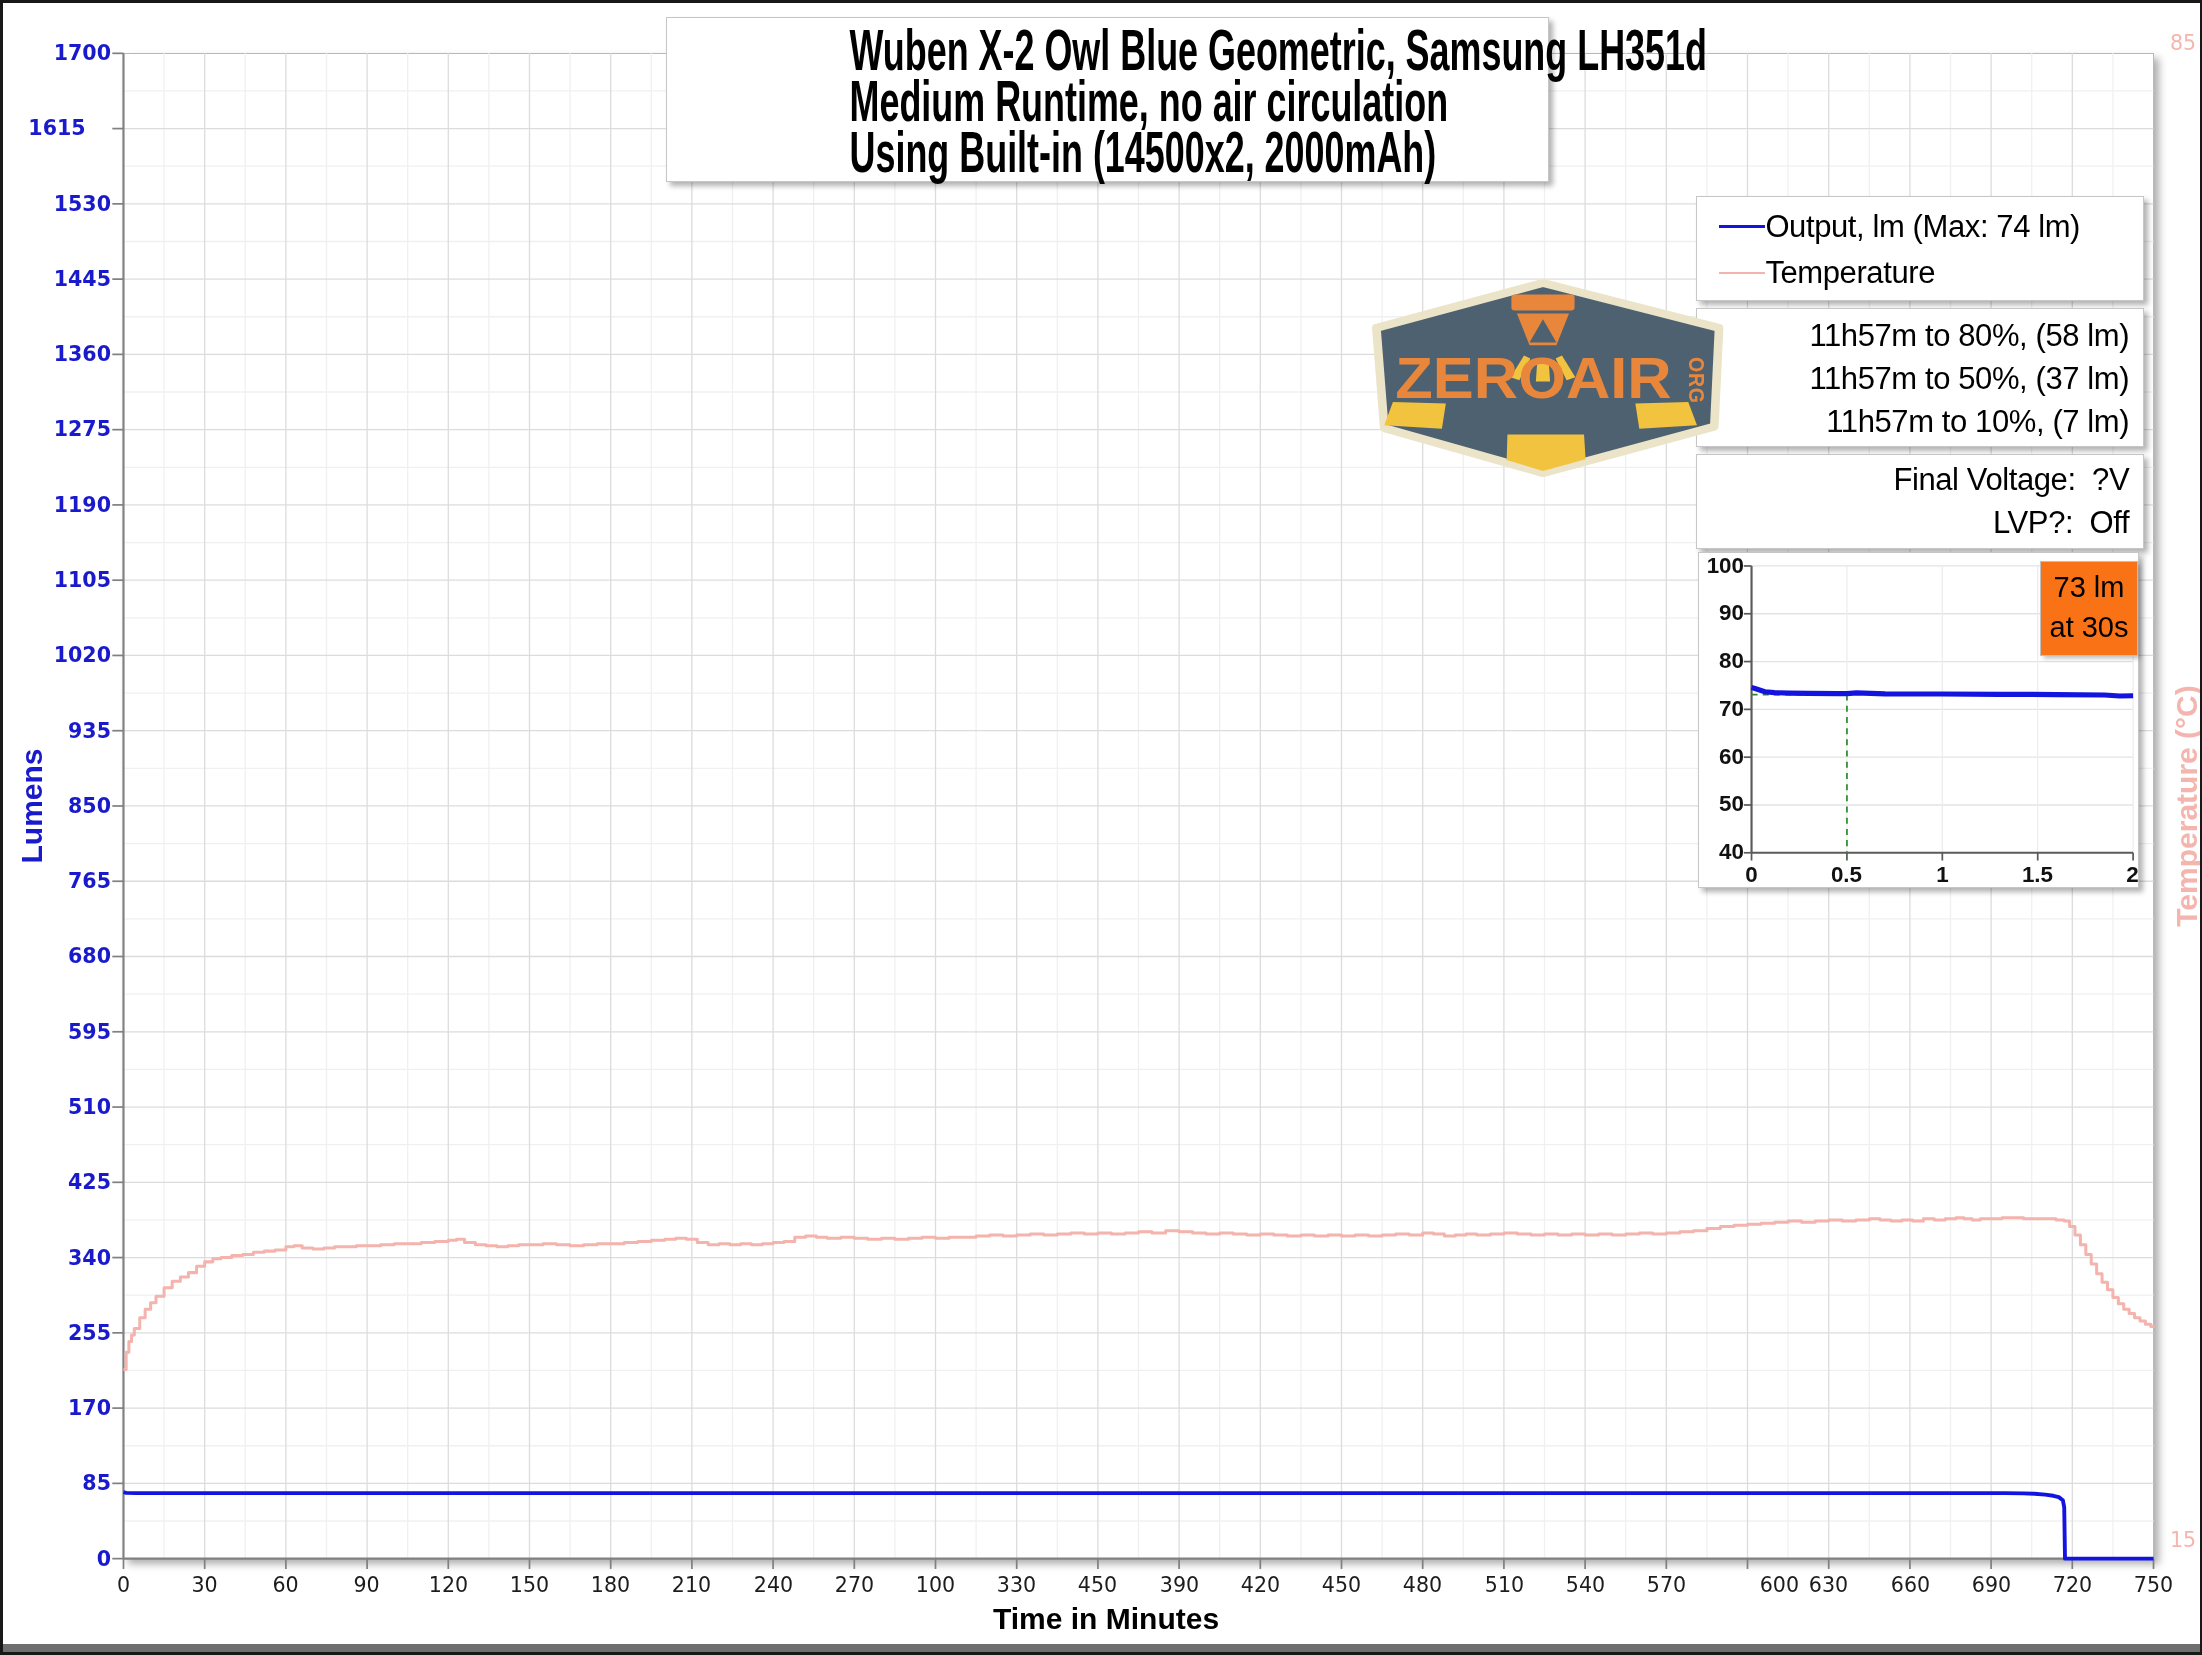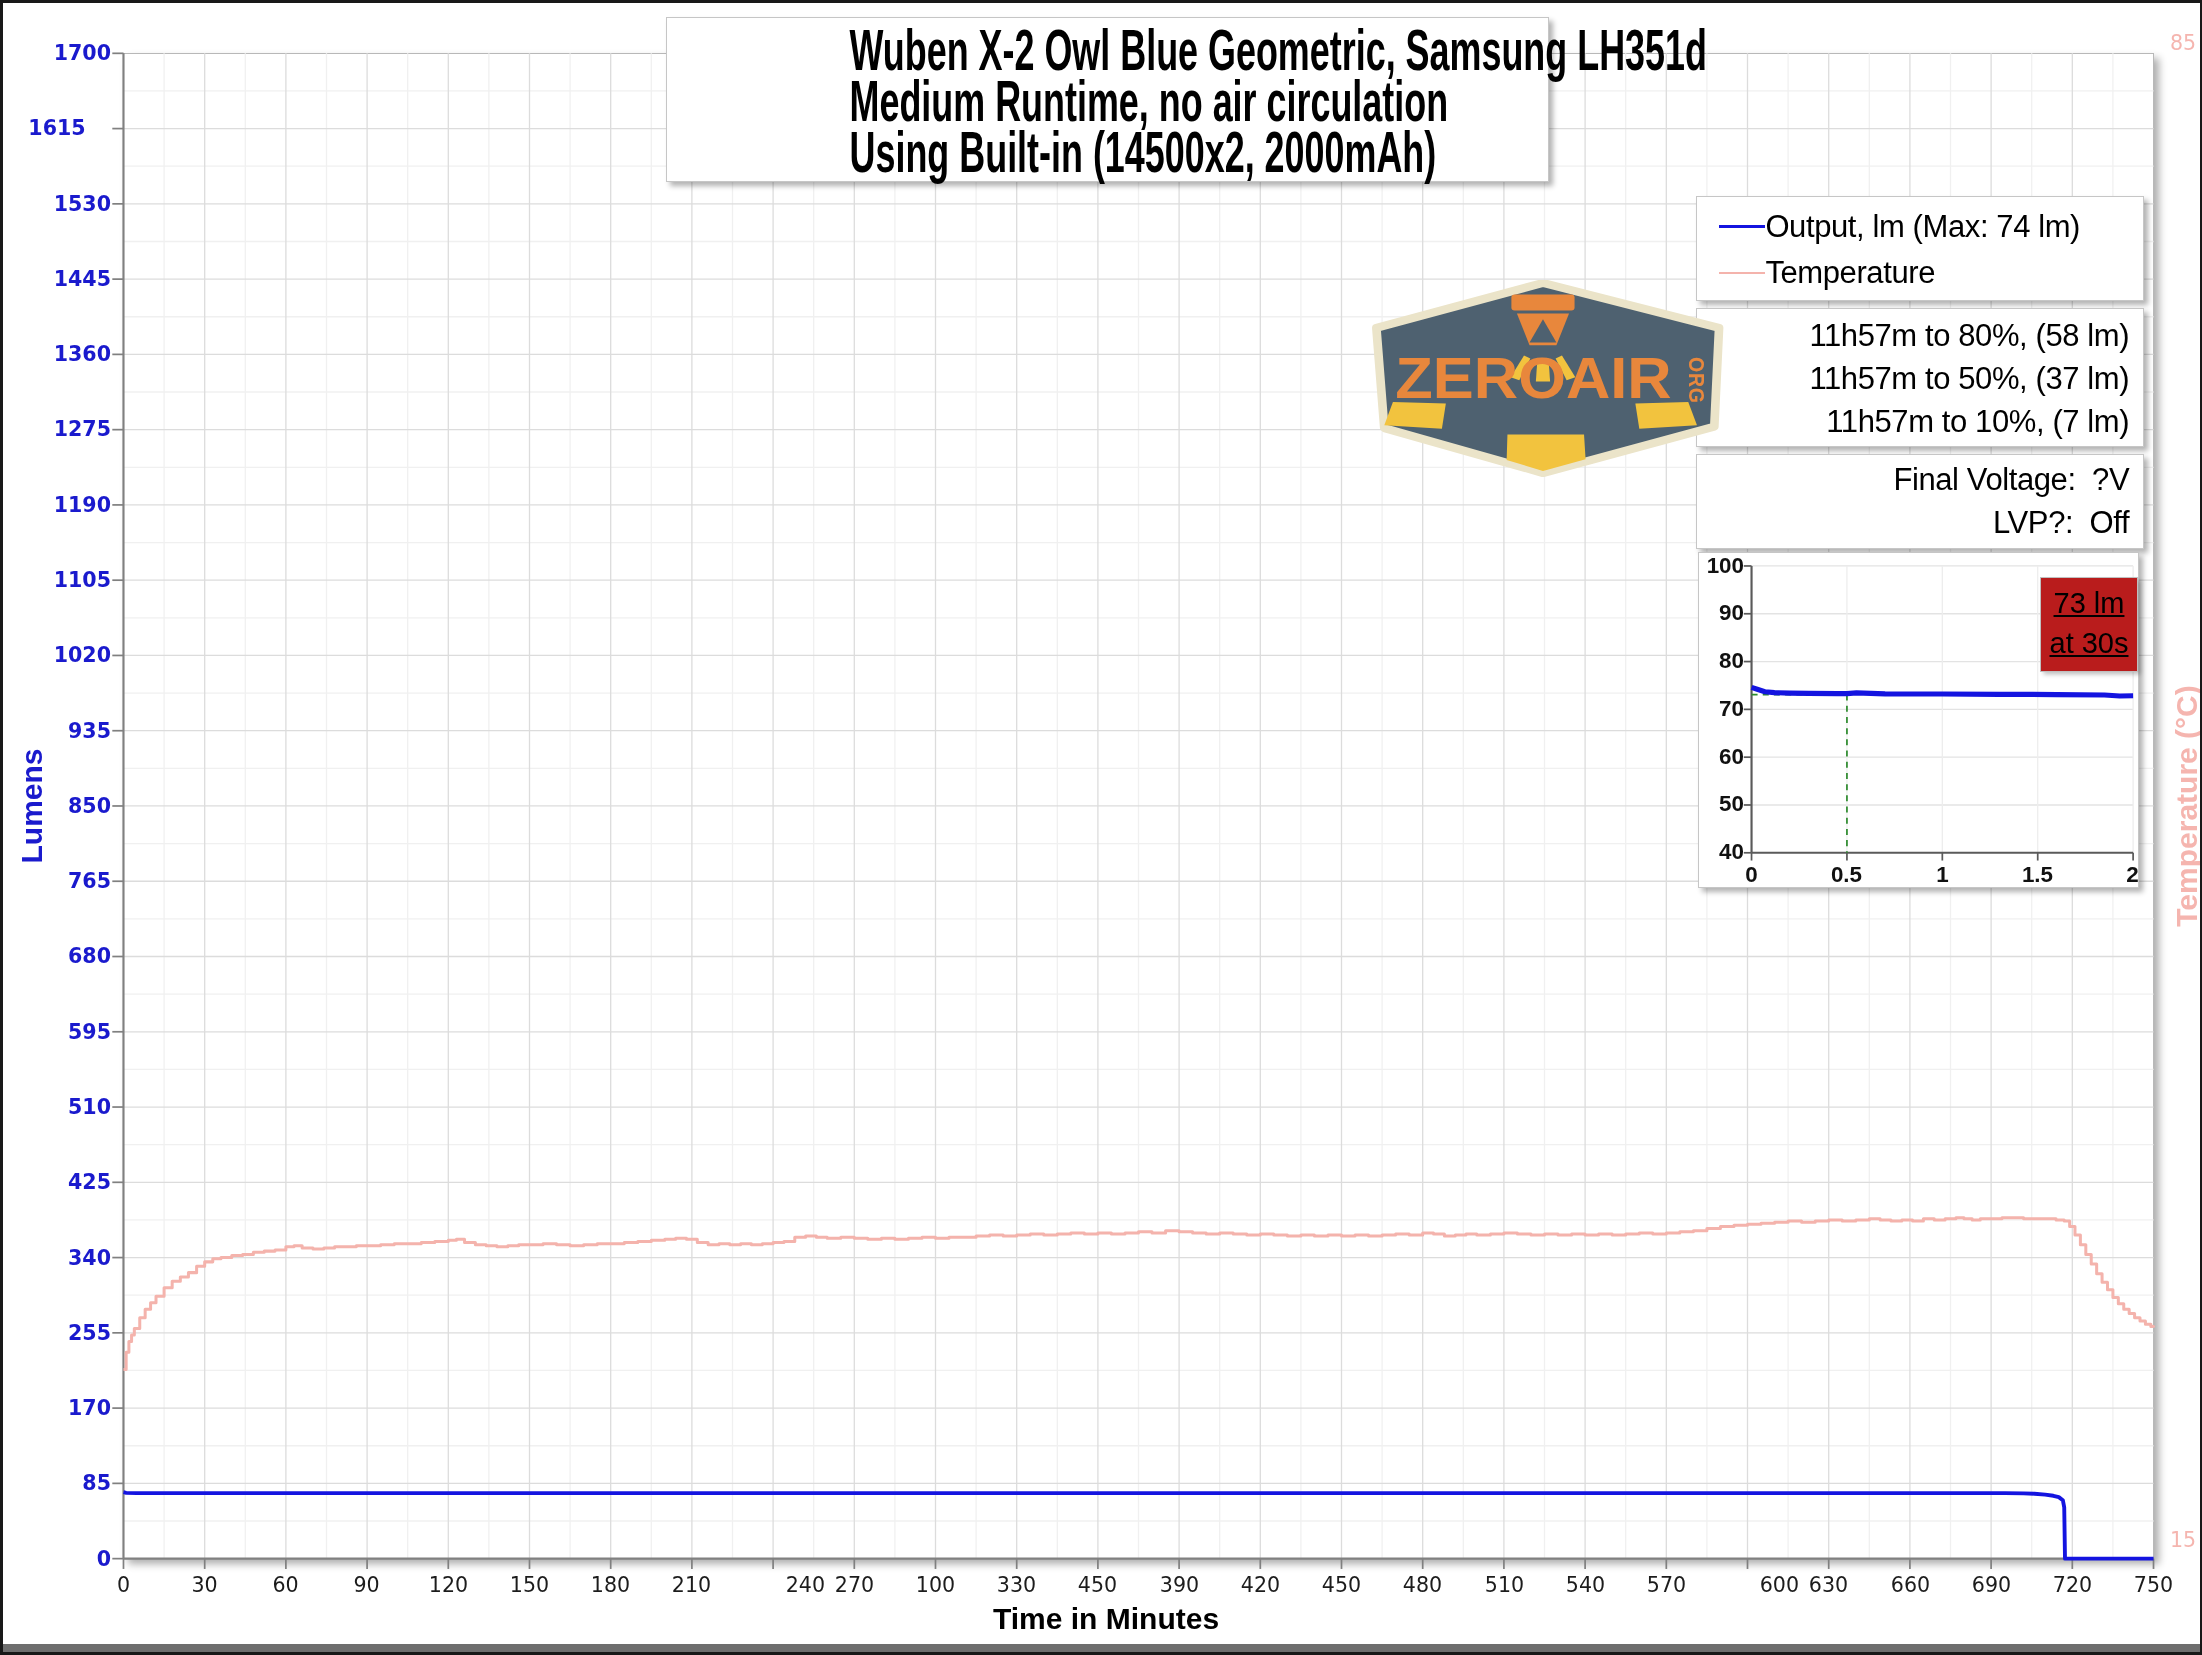--- a/index.html
+++ b/index.html
@@ -39,22 +39,22 @@
   .runtime-line{text-align:right;font-size:31px;line-height:43px;letter-spacing:-0.4px;color:#000;white-space:pre;}
   .voltage-box{left:1693px;top:451px;width:448px;height:95px;padding:3.4px 13.8px 0 0;}
 
   
   .inset-box{left:1695px;top:549px;width:441px;height:336px;z-index:6;}
   #inset-svg{position:absolute;left:0;top:0;width:441px;height:336px;overflow:visible;}
   .inset-tick-y{position:absolute;left:0;width:45px;height:22.4px;line-height:22.4px;text-align:right;
     font-size:22.4px;font-weight:600;color:#111;font-family:"Liberation Sans",sans-serif;}
   .inset-tick-x{position:absolute;width:69px;height:22.4px;line-height:22.4px;text-align:center;
     font-size:22.4px;font-weight:600;color:#111;font-family:"Liberation Sans",sans-serif;}
-  .anno-box{position:absolute;left:341px;top:24px;width:98px;height:95px;background:#b91c1c;
-    border:1.7px solid #c0c0c0;box-sizing:border-box;box-shadow:3.4px 3.4px 4.3px rgba(0,0,0,0.25);padding-top:5.2px;text-decoration:underline;}
+  .anno-box{position:absolute;left:341px;top:8px;width:98px;height:95px;background:#f97316;
+    border:1.7px solid #c0c0c0;box-sizing:border-box;box-shadow:3.4px 3.4px 4.3px rgba(0,0,0,0.25);padding-top:5.2px;}
   .anno-line{text-align:center;font-size:29px;line-height:40px;color:#000;}
 
   
   .logo{position:absolute;left:1356px;top:277px;width:379px;height:225px;z-index:5;}
 </style>
 </head>
 <body>
 
 <div class="frame">
 
@@ -225,21 +225,21 @@
       <div class="tick-label-y" style="top: 112px; text-align: center;">1615</div>
       <div class="tick-label-y" style="top: 37px;">1700</div>
       <div class="tick-label-x" style="left: 69px; top: 1569px;">0</div>
       <div class="tick-label-x" style="left: 150px; top: 1569px;">30</div>
       <div class="tick-label-x" style="left: 231px; top: 1569px;">60</div>
       <div class="tick-label-x" style="left: 312px; top: 1569px;">90</div>
       <div class="tick-label-x" style="left: 394px; top: 1569px;">120</div>
       <div class="tick-label-x" style="left: 475px; top: 1569px;">150</div>
       <div class="tick-label-x" style="left: 556px; top: 1569px;">180</div>
       <div class="tick-label-x" style="left: 637px; top: 1569px;">210</div>
-      <div class="tick-label-x" style="left: 719px; top: 1569px; text-align: right;">240</div>
+      <div class="tick-label-x" style="left: 719px; top: 1569px;">240</div>
       <div class="tick-label-x" style="left: 800px; top: 1569px;">270</div>
       <div class="tick-label-x" style="left: 881px; top: 1569px;">100</div>
       <div class="tick-label-x" style="left: 962px; top: 1569px;">330</div>
       <div class="tick-label-x" style="left: 1043px; top: 1569px;">450</div>
       <div class="tick-label-x" style="left: 1125px; top: 1569px;">390</div>
       <div class="tick-label-x" style="left: 1206px; top: 1569px;">420</div>
       <div class="tick-label-x" style="left: 1287px; top: 1569px;">450</div>
       <div class="tick-label-x" style="left: 1368px; top: 1569px;">480</div>
       <div class="tick-label-x" style="left: 1450px; top: 1569px;">510</div>
       <div class="tick-label-x" style="left: 1531px; top: 1569px;">540</div>

